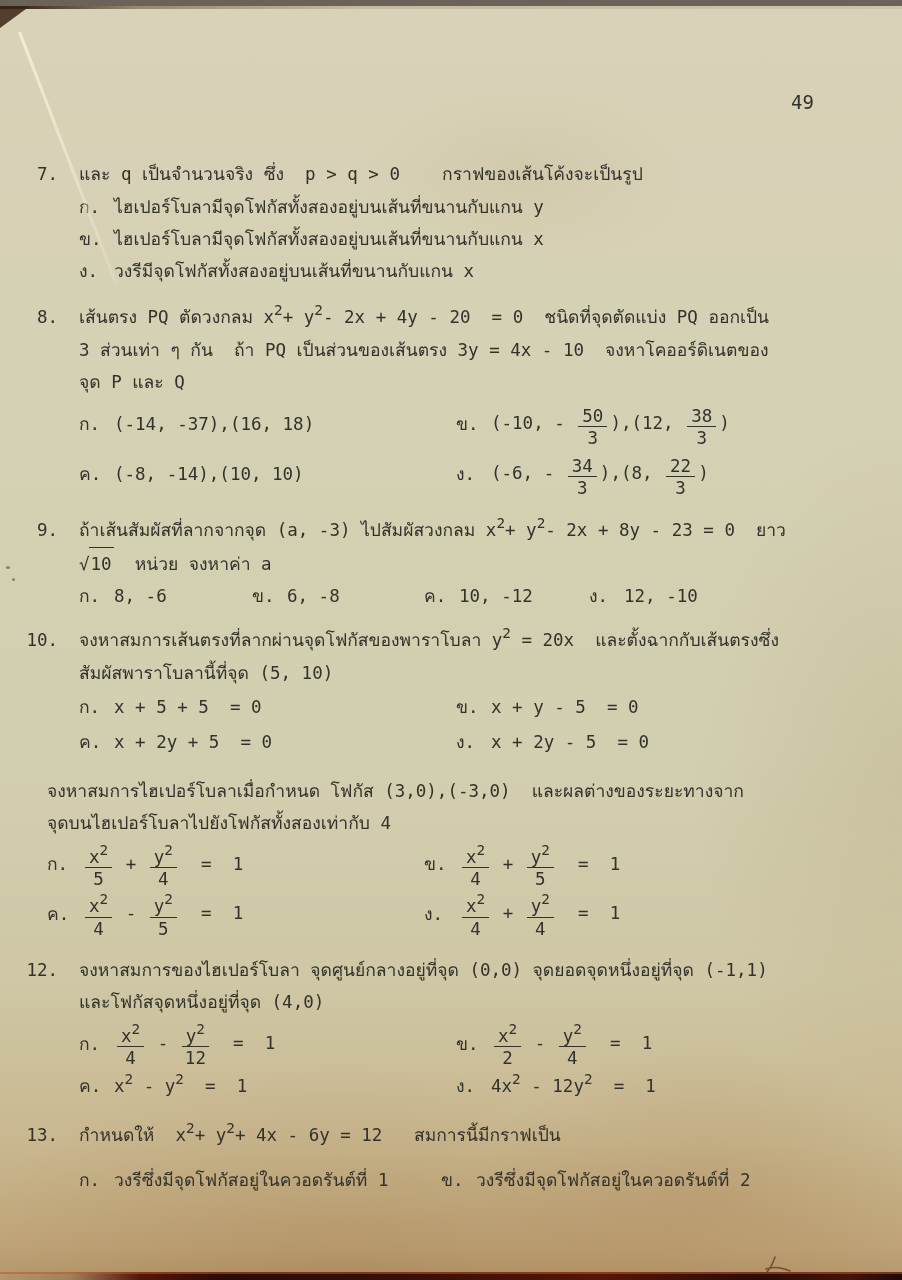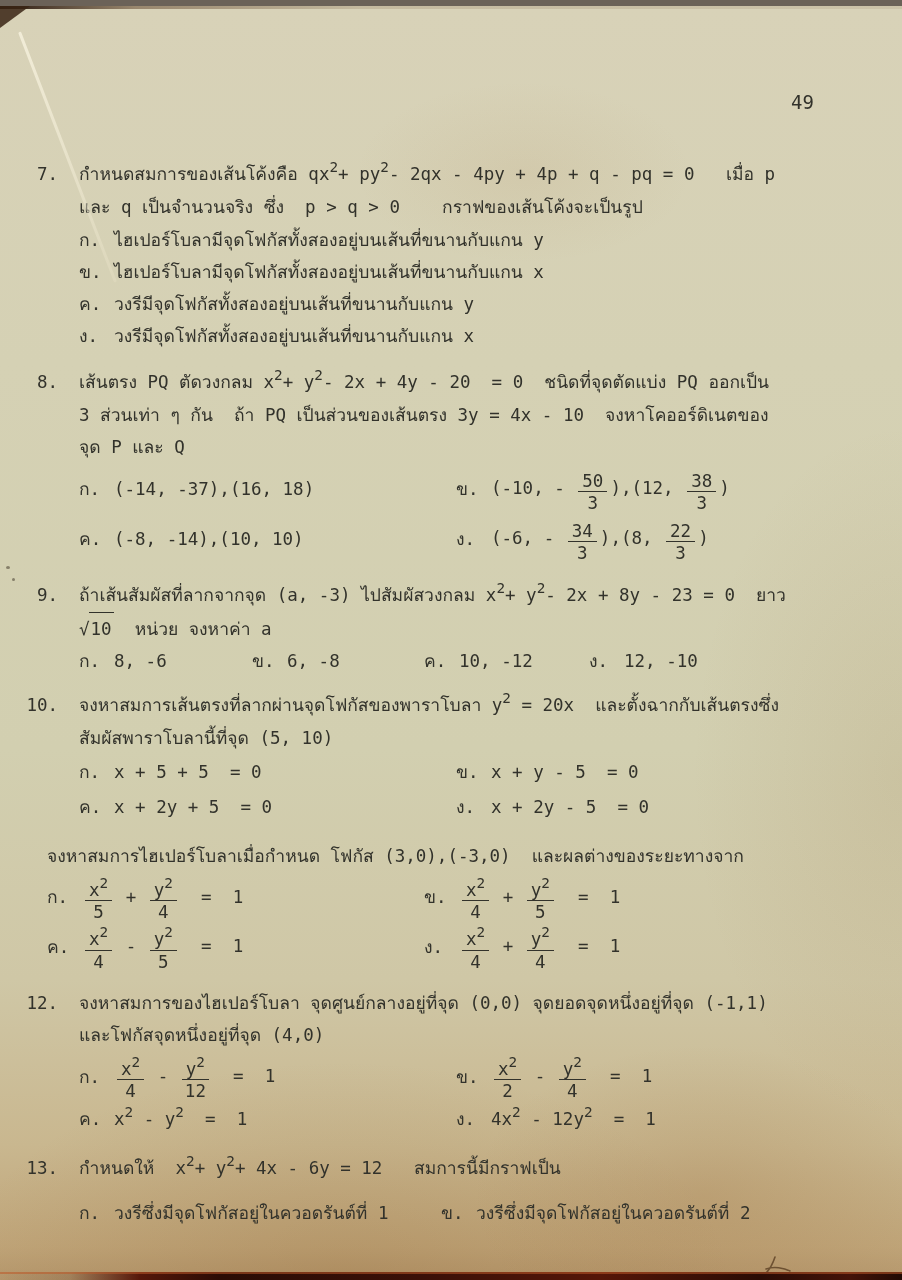--- a/index.html
+++ b/index.html
@@ -119,26 +119,24 @@
 </head>
 <body>
 
 <div class="page">
   <div class="page-number">49</div>
 
   <div id="questions">
       <div class="question">
         <div class="qnum">7.</div>
         <div class="qbody">
-          <div class="stem-line">กำหนดสมการของเส้นโค้งคือ qx<span class="sup">2</span>+ py<span class="sup">2</span>- 2qx - 4py + 4p + q - pq = 0   เมื่อ p</div>
           <div class="stem-line">และ q เป็นจำนวนจริง ซึ่ง  p &gt; q &gt; 0    กราฟของเส้นโค้งจะเป็นรูป</div>
           <div class="opts layout-stack">
             <div class="opt-row"><span class="opt-label">ก.</span><span class="opt-content">ไฮเปอร์โบลามีจุดโฟกัสทั้งสองอยู่บนเส้นที่ขนานกับแกน y</span></div>
             <div class="opt-row"><span class="opt-label">ข.</span><span class="opt-content">ไฮเปอร์โบลามีจุดโฟกัสทั้งสองอยู่บนเส้นที่ขนานกับแกน x</span></div>
-            <div class="opt-row"><span class="opt-label">ค.</span><span class="opt-content">วงรีมีจุดโฟกัสทั้งสองอยู่บนเส้นที่ขนานกับแกน y</span></div>
             <div class="opt-row"><span class="opt-label">ง.</span><span class="opt-content">วงรีมีจุดโฟกัสทั้งสองอยู่บนเส้นที่ขนานกับแกน x</span></div>
           </div>
         </div>
       </div>
       <div class="question">
         <div class="qnum">8.</div>
         <div class="qbody">
           <div class="stem-line">เส้นตรง PQ ตัดวงกลม x<span class="sup">2</span>+ y<span class="sup">2</span>- 2x + 4y - 20  = 0  ชนิดที่จุดตัดแบ่ง PQ ออกเป็น</div>
           <div class="stem-line">3 ส่วนเท่า ๆ กัน  ถ้า PQ เป็นส่วนของเส้นตรง 3y = 4x - 10  จงหาโคออร์ดิเนตของ</div>
           <div class="stem-line">จุด P และ Q</div>
@@ -218,20 +216,21 @@
                 <span class="opt-label">ง.</span>
                 <span class="opt-content">x + 2y - 5  = 0</span>
               </div>
             </div>
           </div>
         </div>
       </div>
       <div class="question">
         <div class="qbody">
           <div class="stem-line">จงหาสมการไฮเปอร์โบลาเมื่อกำหนด โฟกัส (3,0),(-3,0)  และผลต่างของระยะทางจาก</div>
+          <div class="stem-line">จุดบนไฮเปอร์โบลาไปยังโฟกัสทั้งสองเท่ากับ 4</div>
           <div class="opts layout-grid2">
             <div class="opt-grid-row">
               <div class="opt-cell">
                 <span class="opt-label">ก.</span>
                 <span class="opt-content"><span class="frac"><span class="fnum">x<span class="sup">2</span></span><span class="fden">5</span></span> + <span class="frac"><span class="fnum">y<span class="sup">2</span></span><span class="fden">4</span></span>  =  1</span>
               </div>
               <div class="opt-cell">
                 <span class="opt-label">ข.</span>
                 <span class="opt-content"><span class="frac"><span class="fnum">x<span class="sup">2</span></span><span class="fden">4</span></span> + <span class="frac"><span class="fnum">y<span class="sup">2</span></span><span class="fden">5</span></span>  =  1</span>
               </div>

